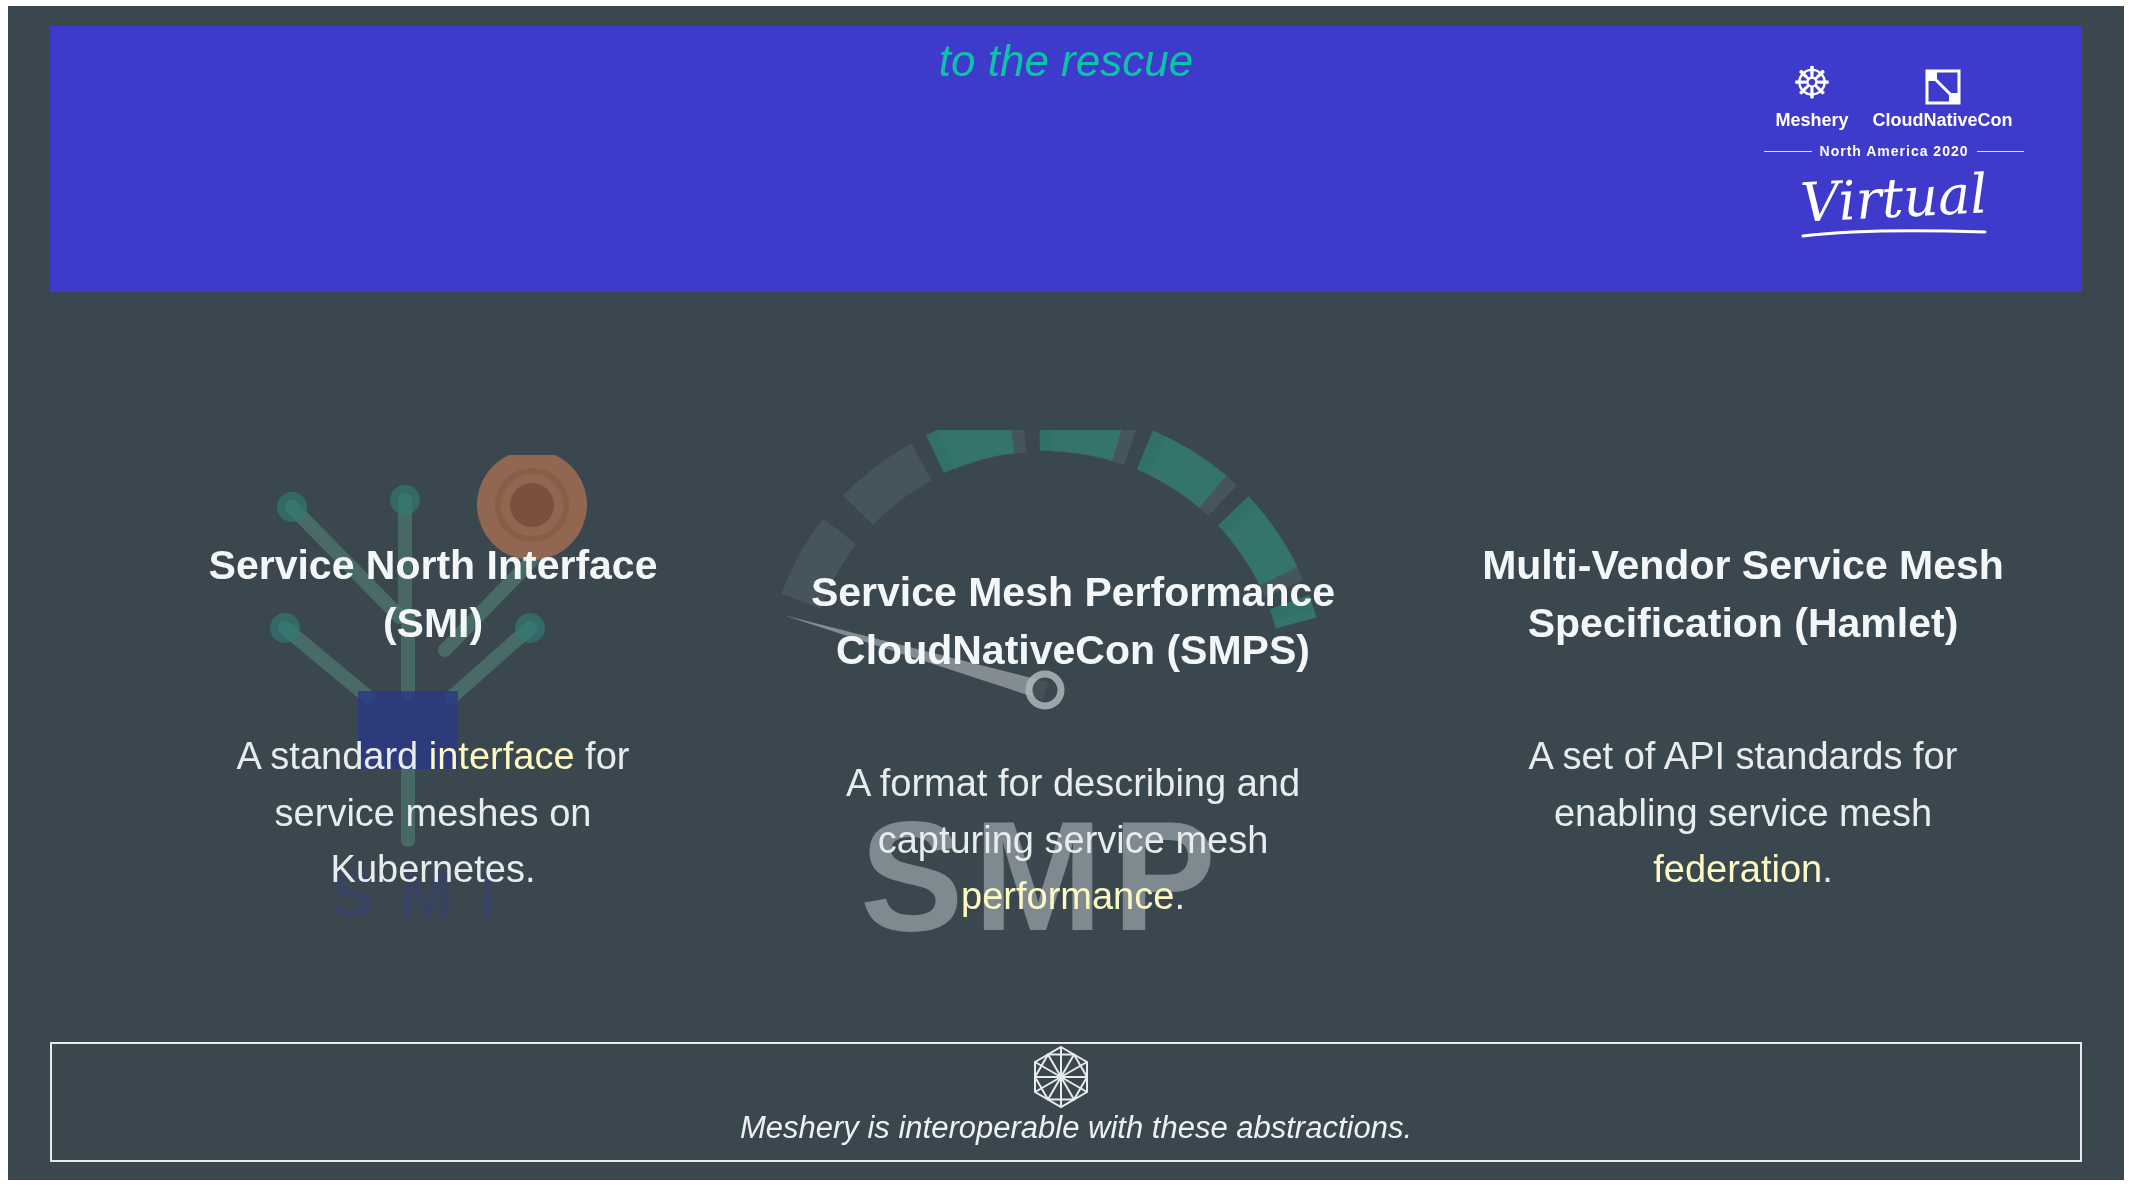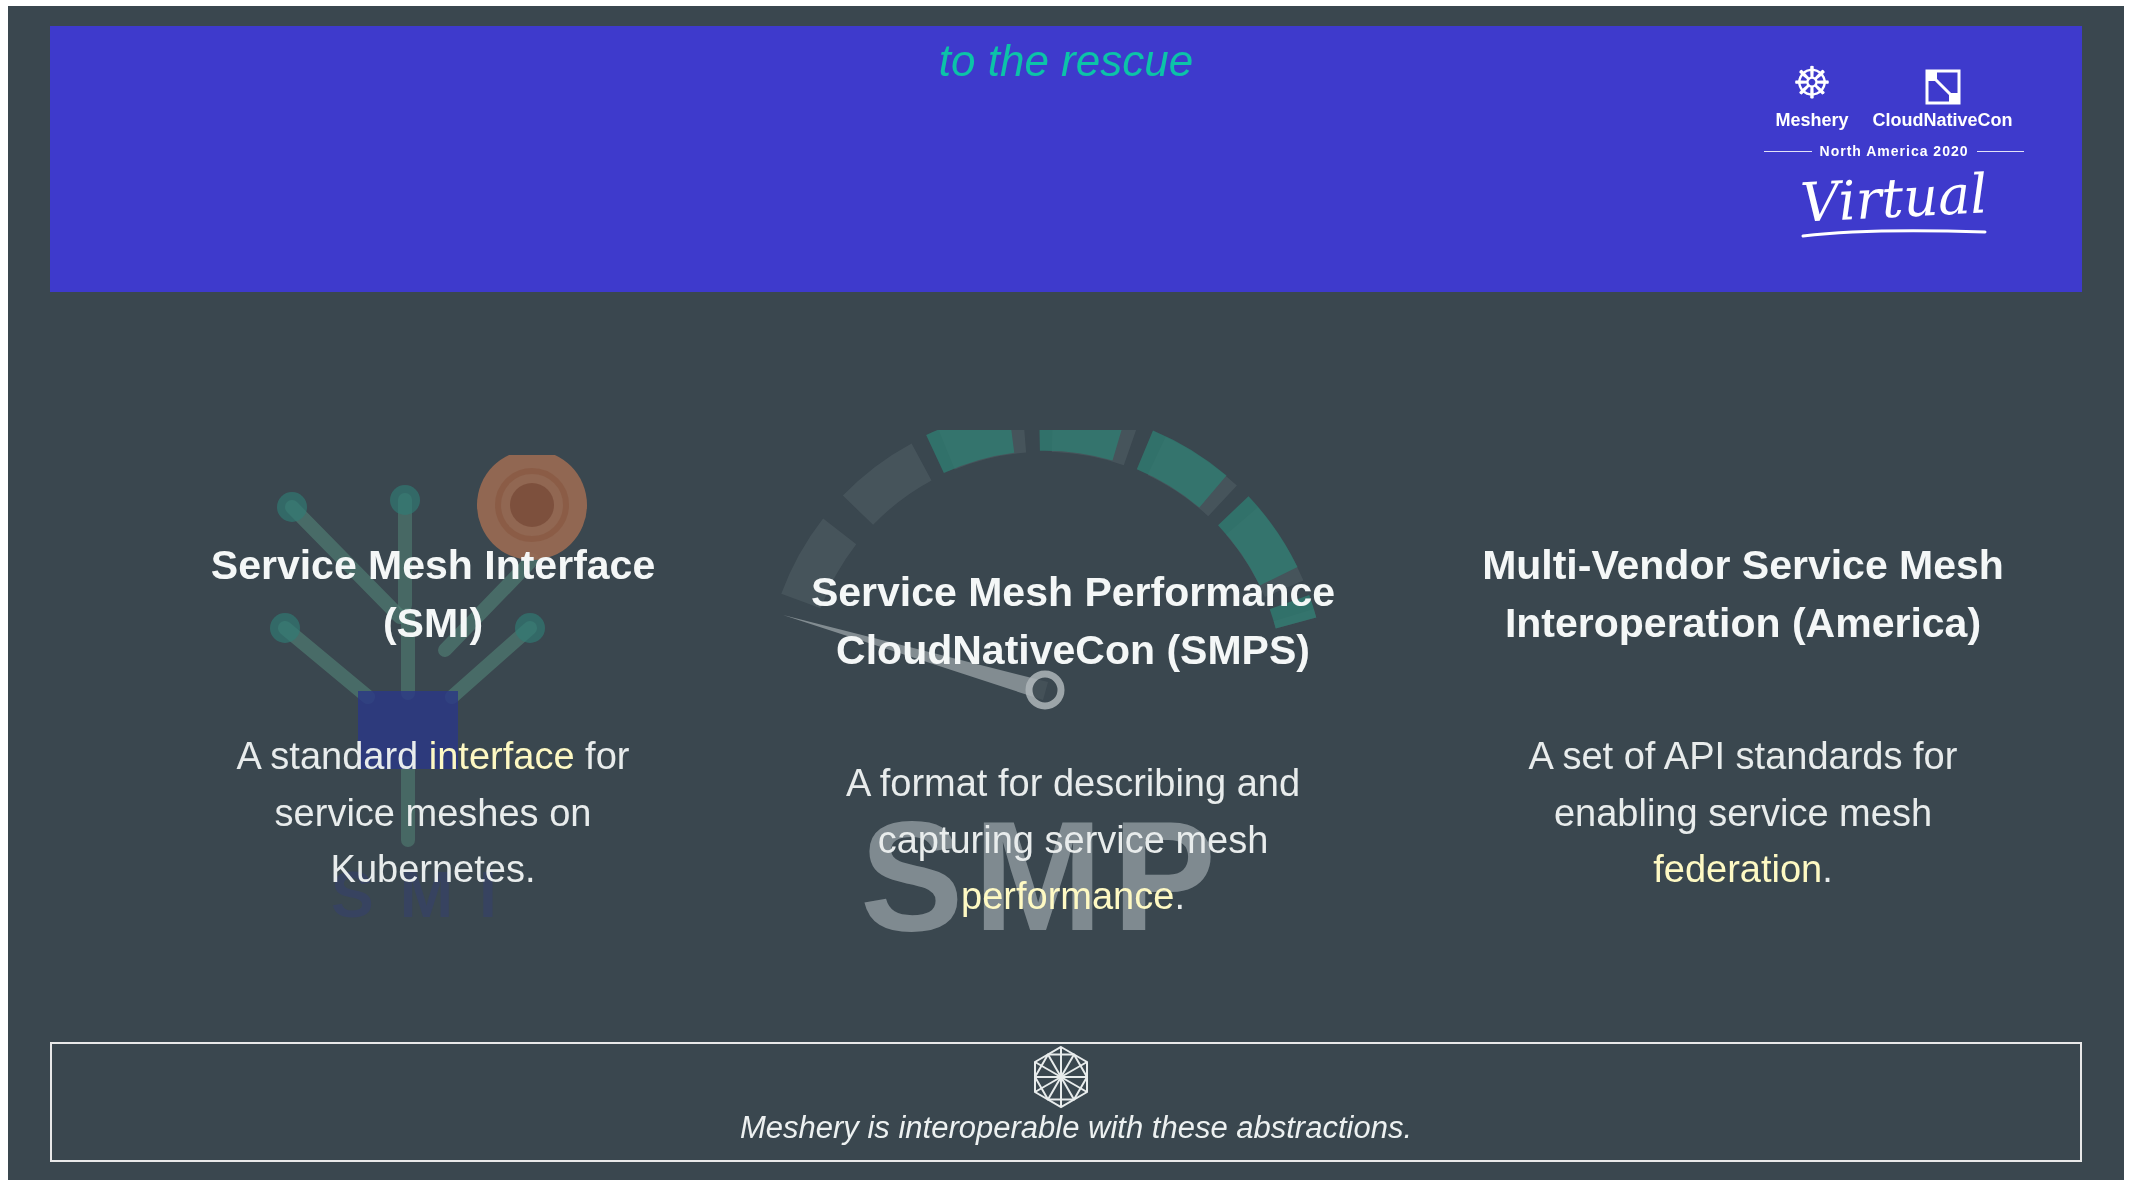--- a/index.html
+++ b/index.html
@@ -121,38 +121,38 @@
   <svg class="wm wm-smp" width="580" height="530" viewBox="0 0 580 530">
     <path d="M41,171 A260 260 0 0 1 536,193" fill="none" stroke="#5E6E72" stroke-width="42" stroke-dasharray="80 28" opacity="0.35"></path>
     <path d="M175,24 A260 260 0 0 1 536,193" fill="none" stroke="#2F7F73" stroke-width="42" stroke-dasharray="80 28" opacity="0.75"></path>
     <polygon points="23,185 288,252 283,270" fill="#C9D2D4" opacity="0.5"></polygon>
     <circle cx="285" cy="260" r="16" fill="#3A474F" stroke="#AEB6B9" stroke-width="7" opacity="0.85"></circle>
     <text x="100" y="500" font-size="155" font-weight="bold" letter-spacing="10" fill="#97A1A6" opacity="0.75" font-family="Liberation Sans, sans-serif">SMP</text>
   </svg>
 
   <div class="col col-1">
     <div class="col-heading">
-      <div>Service Mesh Interface</div>
+      <div>Service North Interface</div>
       <div>(SMI)</div>
     </div>
     <p class="col-body"><span>A standard </span><span class="hl">interface</span><span> for service meshes on Kubernetes.</span></p>
   </div>
 
   <div class="col col-2">
     <div class="col-heading">
       <div>Service Mesh Performance</div>
       <div>CloudNativeCon (SMPS)</div>
     </div>
     <p class="col-body"><span>A format for describing and capturing service mesh </span><span class="hl">performance</span><span>.</span></p>
   </div>
 
   <div class="col col-3">
     <div class="col-heading">
       <div>Multi-Vendor Service Mesh</div>
-      <div>Interoperation (America)</div>
+      <div>Specification (Hamlet)</div>
     </div>
     <p class="col-body"><span>A set of API standards for enabling service mesh </span><span class="hl">federation</span><span>.</span></p>
   </div>
 
   <div class="footer">
     <svg class="meshery-icon" viewBox="0 0 66 66">
       <g fill="none" stroke="#E8ECEC" stroke-width="2">
         <polygon points="33,3 59,18 59,48 33,63 7,48 7,18"></polygon>
         <polygon points="46,10.5 59,33 46,55.5 20,55.5 7,33 20,10.5"></polygon>
         <line x1="33" y1="3" x2="33" y2="63"></line>

